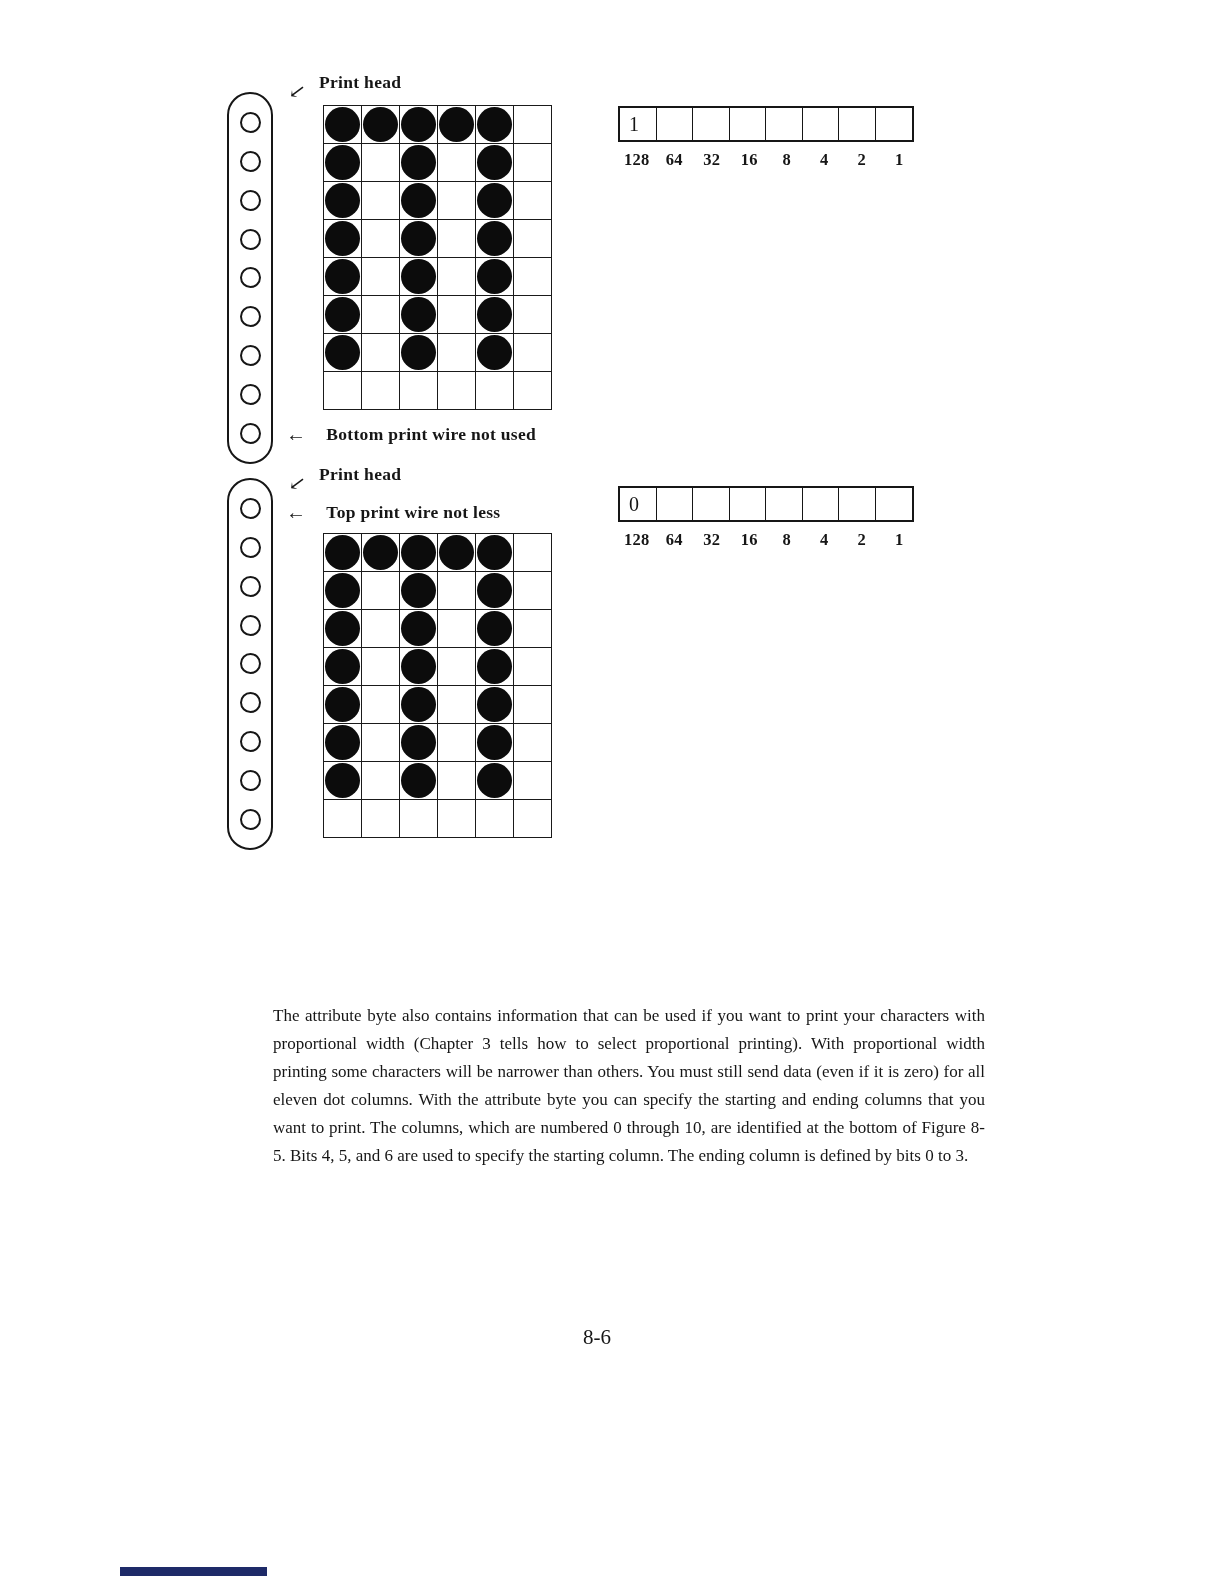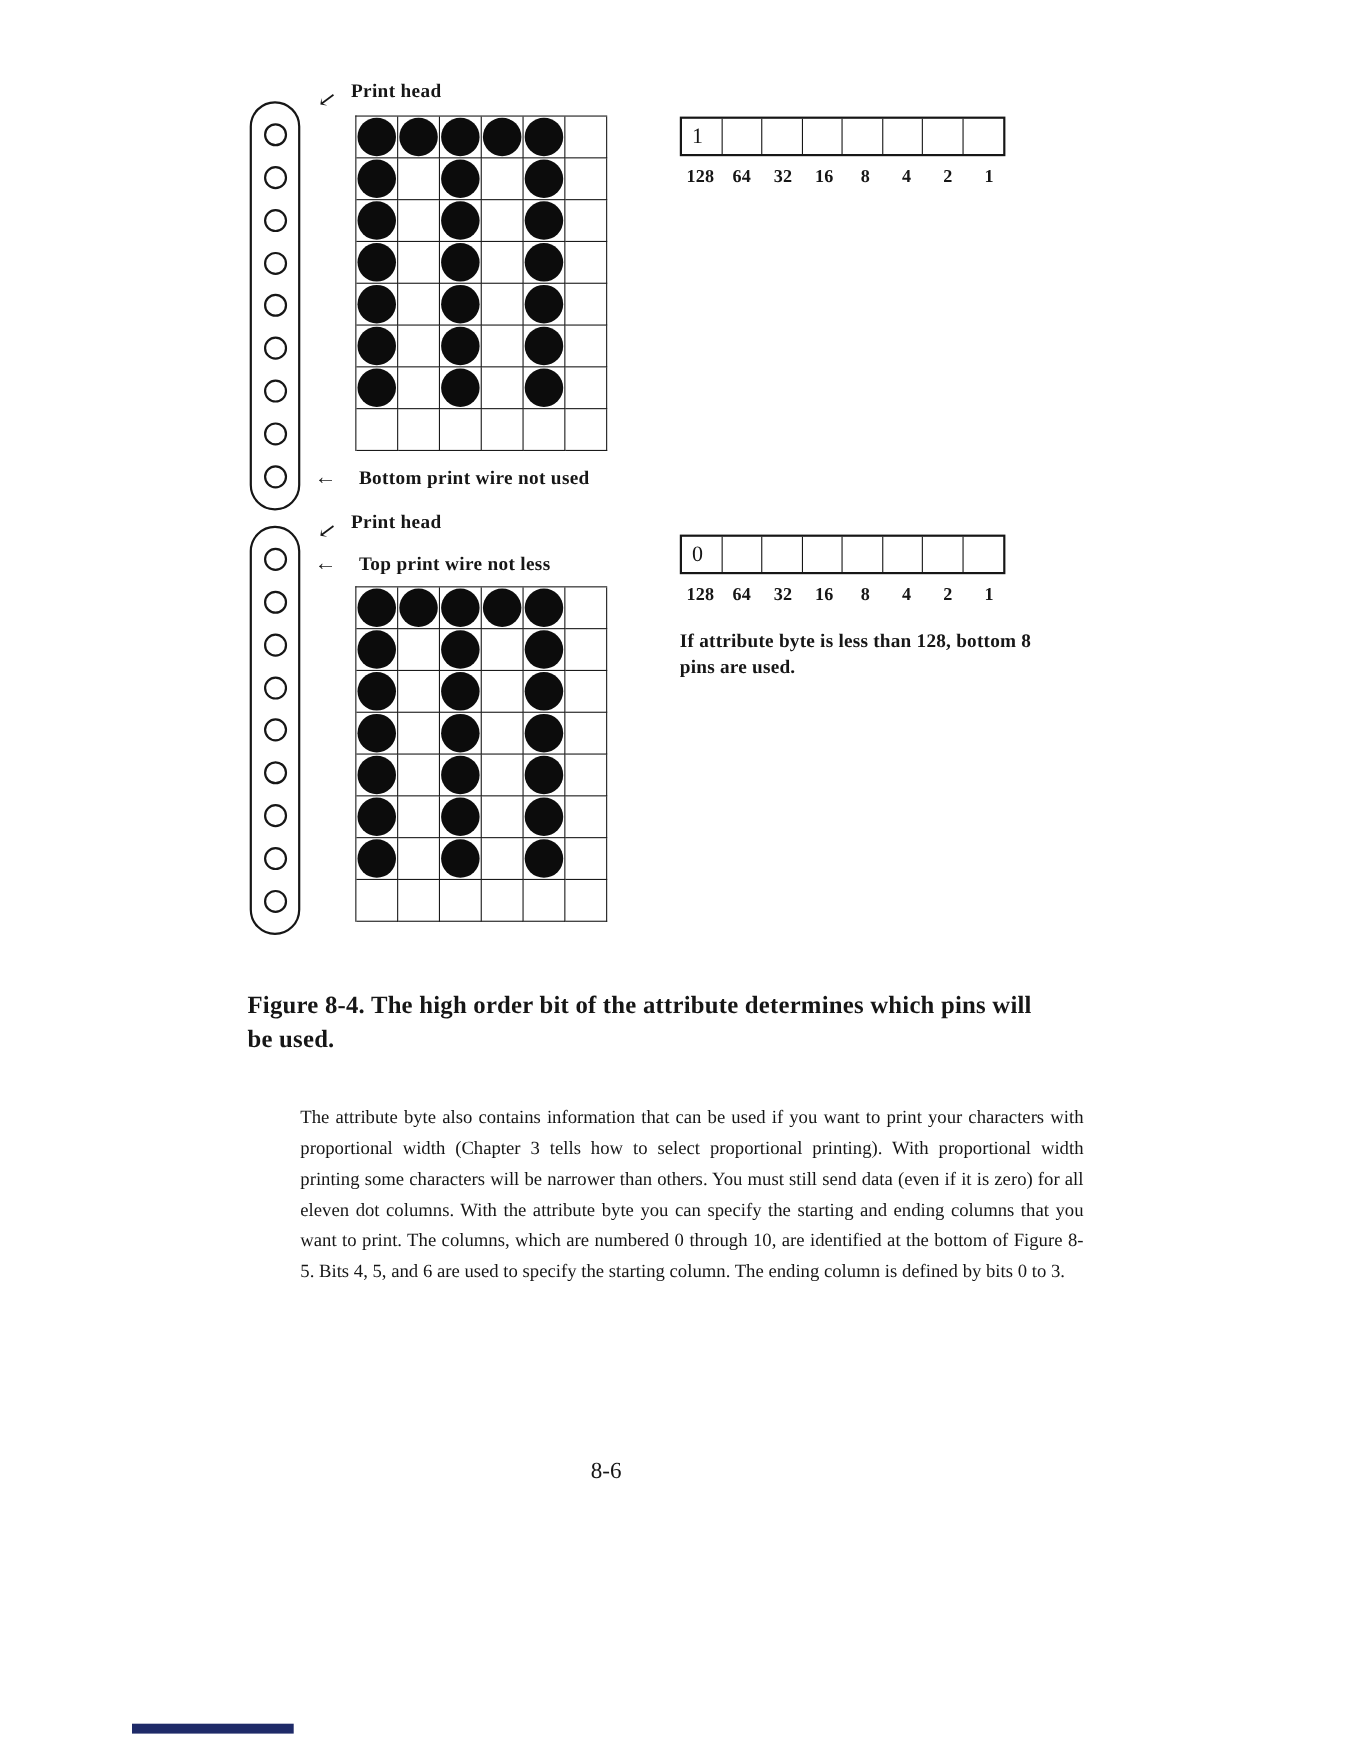--- a/index.html
+++ b/index.html
@@ -123,20 +123,21 @@
     width:712px;
     font-size:17px;
     line-height:28px;
     text-align:justify;
   }
 
   .pagenum {
     position:absolute;
     left:537px; top:1325px;
     width:120px;
+    text-align:center;
     font-size:21px;
   }
 
   .scanbar {
     position:absolute;
     left:120px; top:1567px;
     width:147px; height:9px;
   }
 </style>
 </head>
@@ -420,23 +421,21 @@
       <span class="blabel">128</span>
       <span class="blabel">64</span>
       <span class="blabel">32</span>
       <span class="blabel">16</span>
       <span class="blabel">8</span>
       <span class="blabel">4</span>
       <span class="blabel">2</span>
       <span class="blabel">1</span>
     </div>
 
-  <div class="note" style="left:618px; top:570px; width:320px;">If attribute byte is less than 128, bottom 8 pins are used.</div>
-
-  <div class="caption">Figure 8-4. The high order bit of the attribute determines which pins will be used.</div>
+
 
   <div class="bodytext">The attribute byte also contains information that can be used if you want to print your characters with proportional width (Chapter 3 tells how to select proportional printing). With proportional width printing some characters will be narrower than others. You must still send data (even if it is zero) for all eleven dot columns. With the attribute byte you can specify the starting and ending columns that you want to print. The columns, which are numbered 0 through 10, are identified at the bottom of Figure 8-5. Bits 4, 5, and 6 are used to specify the starting column. The ending column is defined by bits 0 to 3.</div>
 
   <div class="pagenum">8-6</div>
 
   <div class="scanbar" style="background: rgb(30, 42, 104);"></div>
 
 </div>
 
 </body></html>

